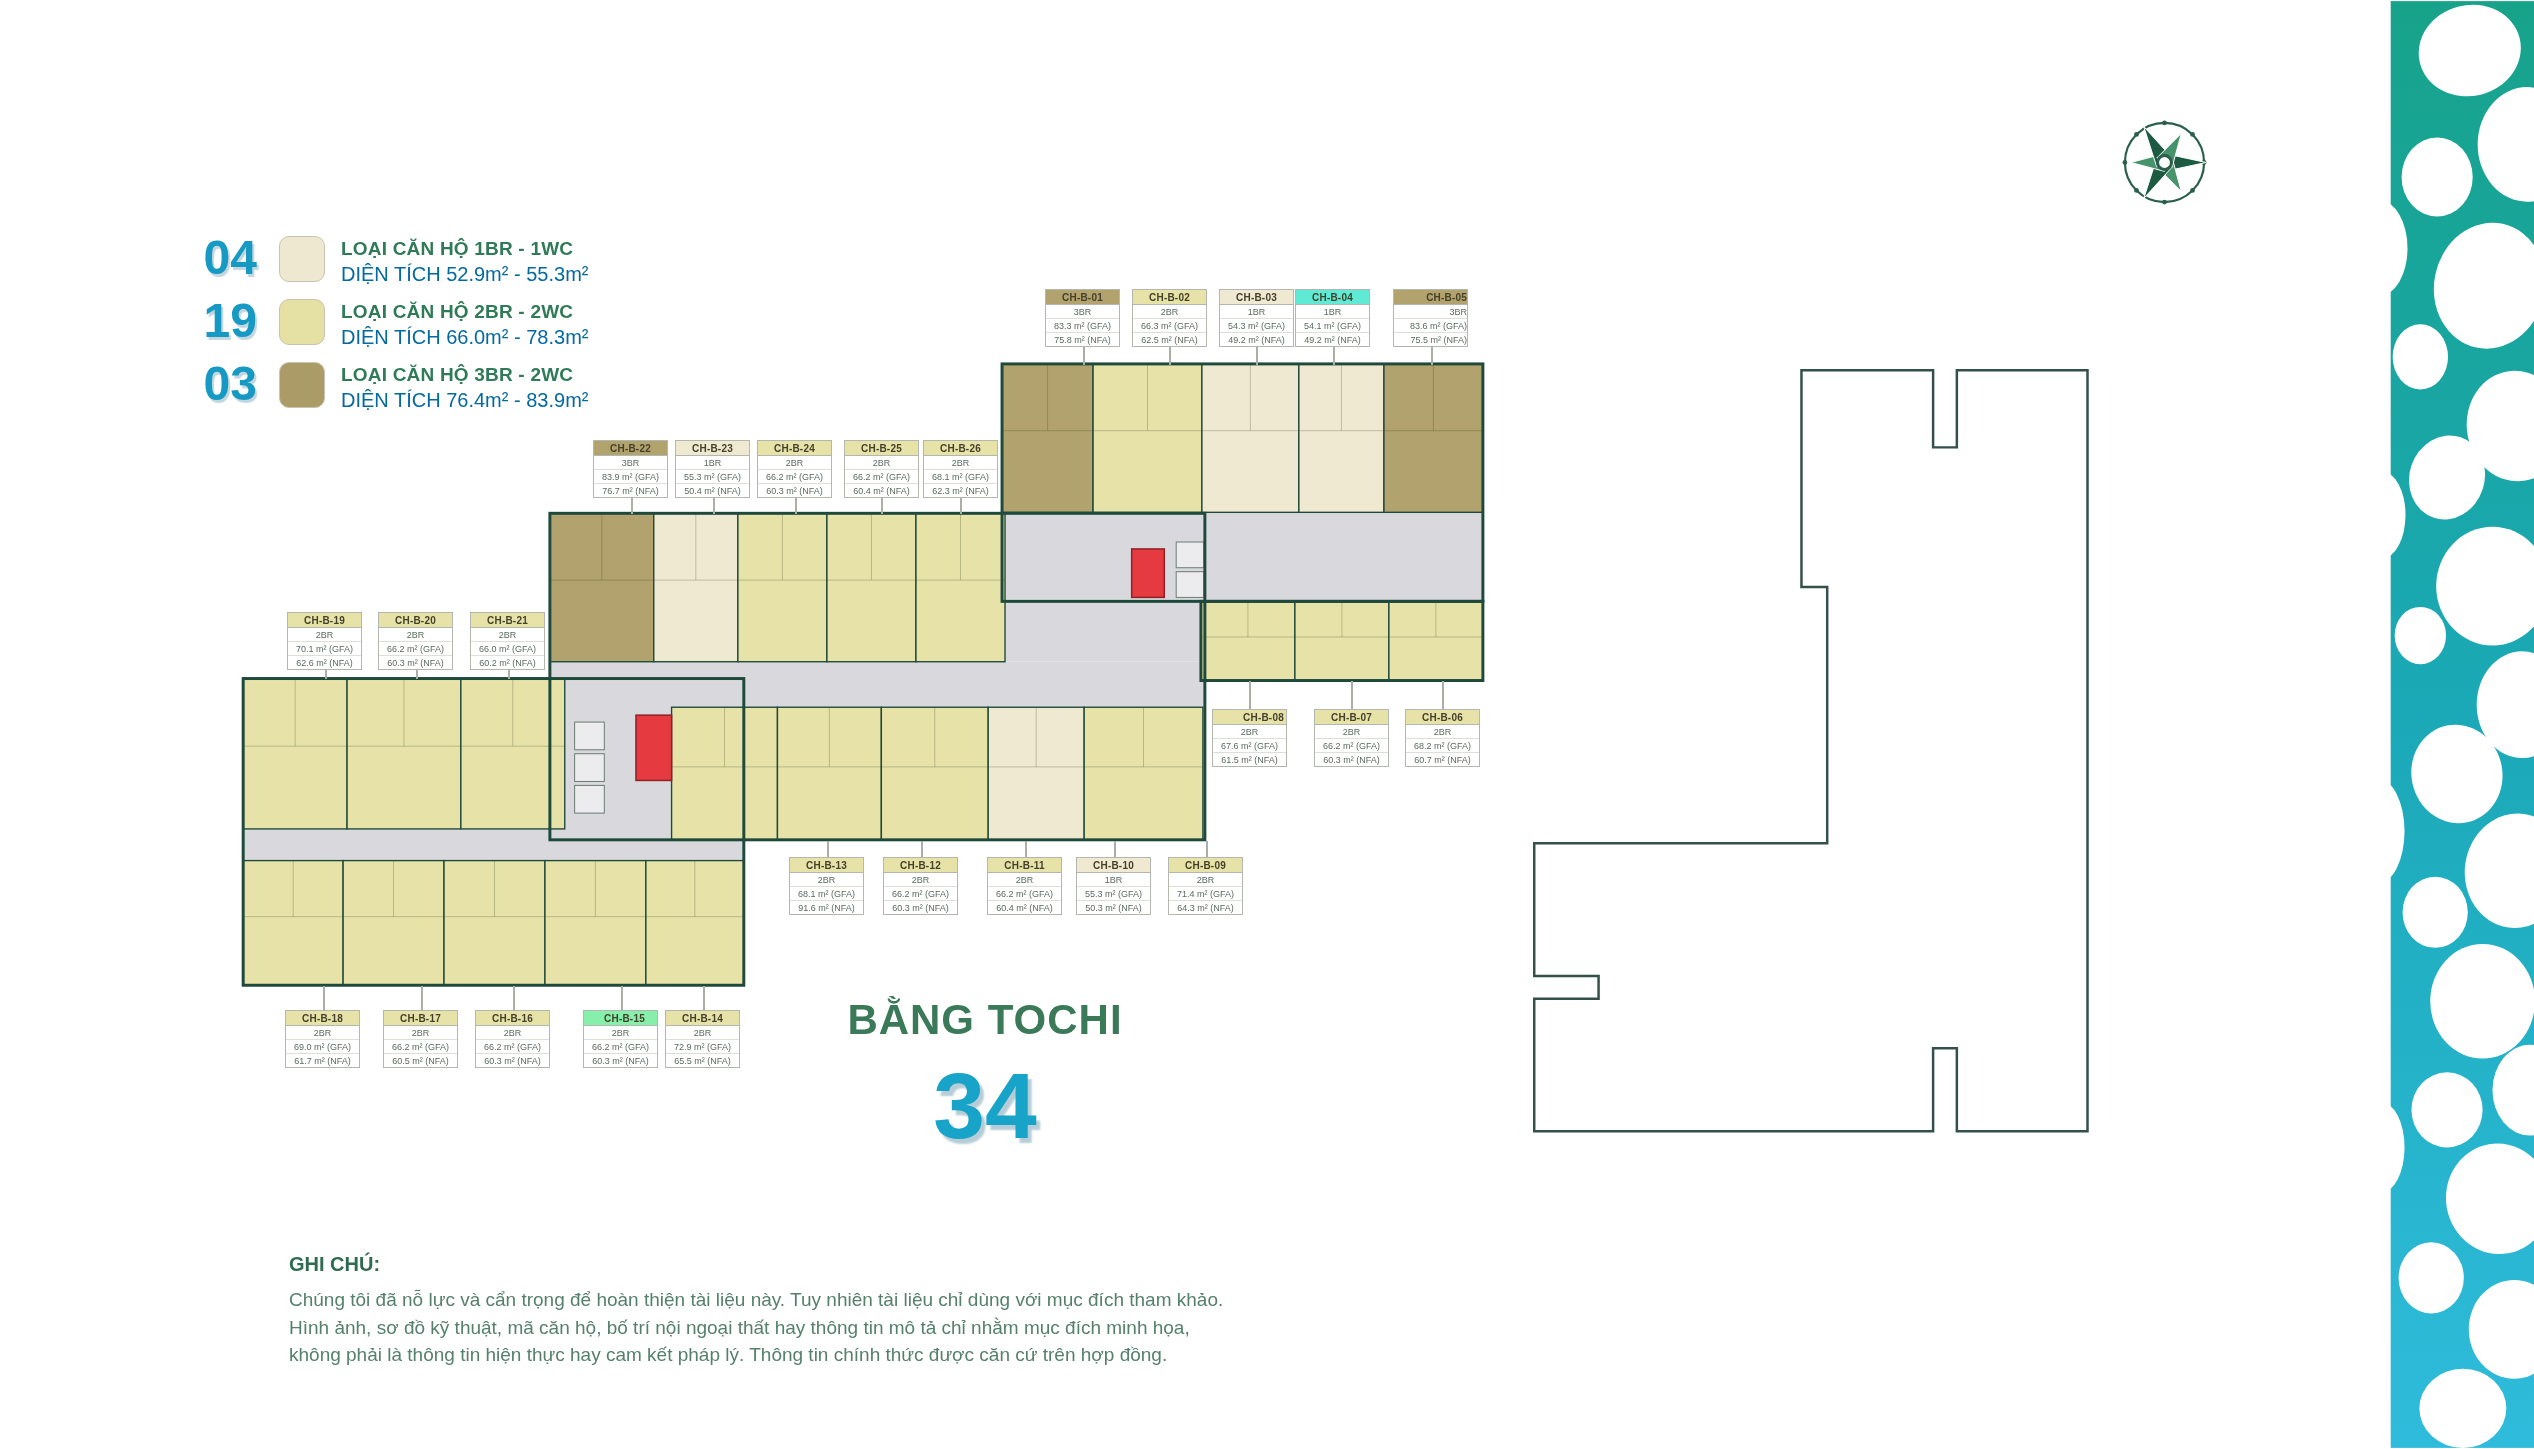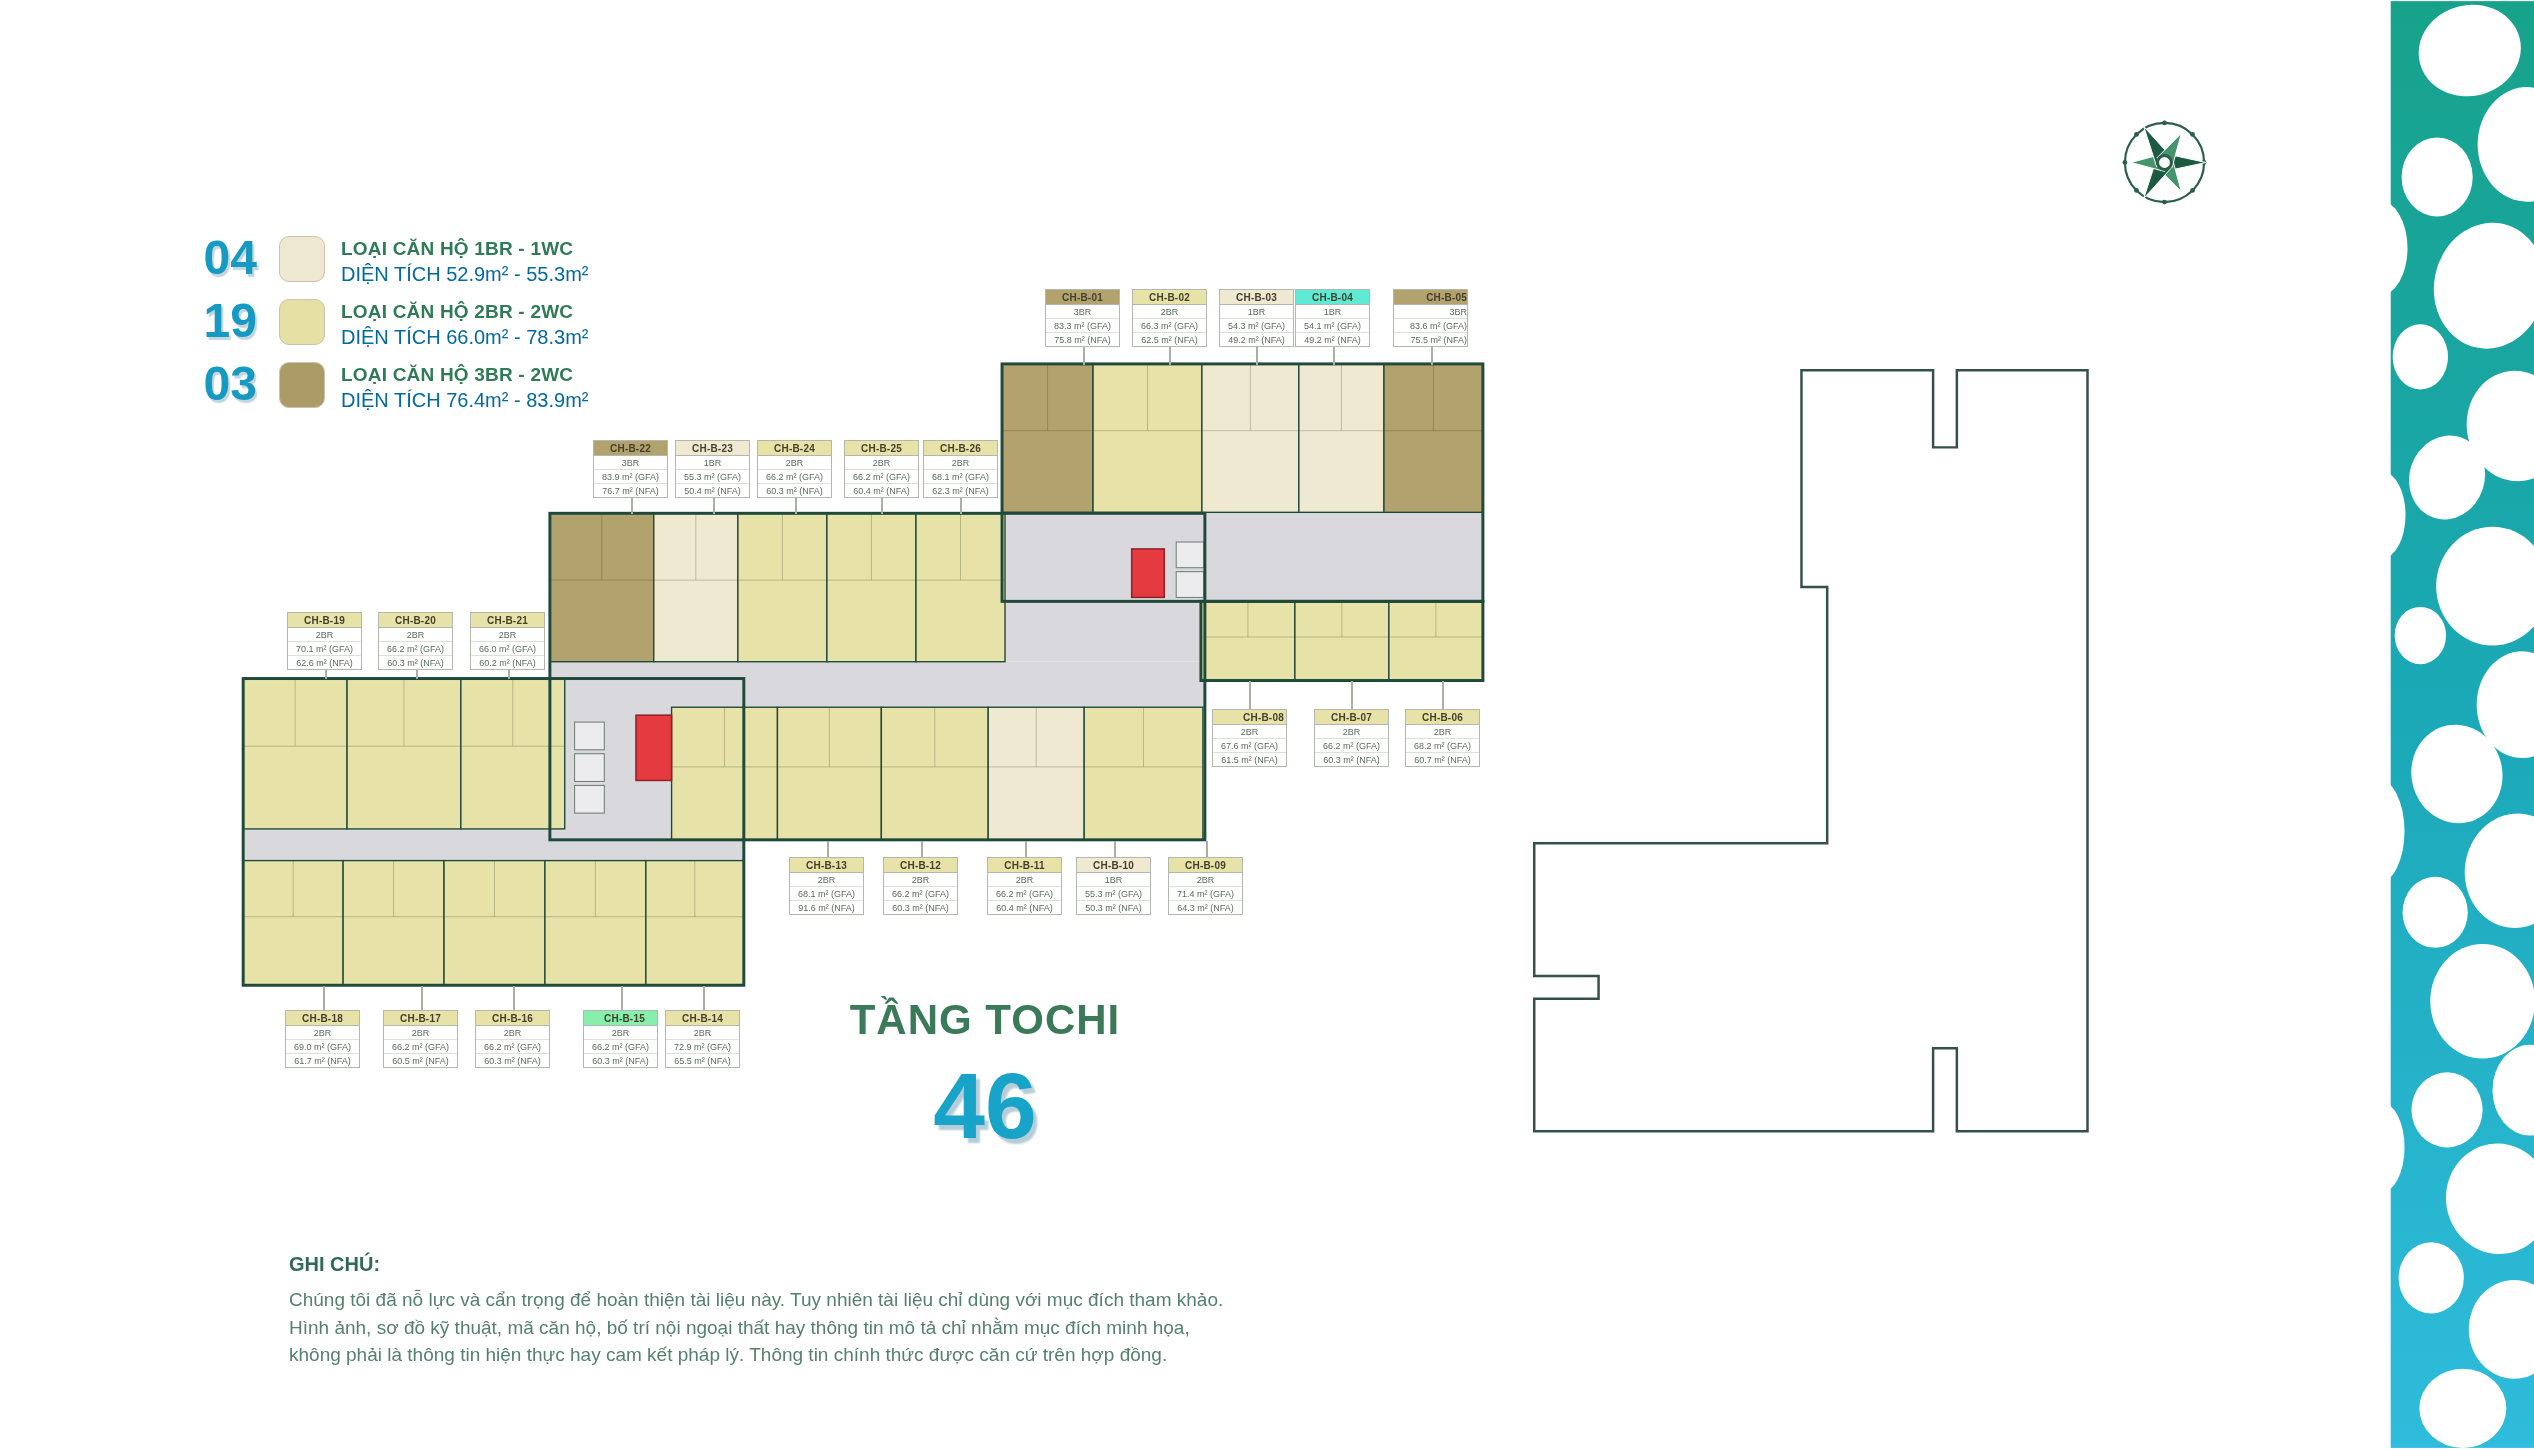--- a/index.html
+++ b/index.html
@@ -202,22 +202,22 @@
         <rect x="315" y="159" width="662" height="330" fill="none" stroke="#1f4a3b" stroke-width="3"></rect>
         <rect x="5" y="326" width="506" height="310" fill="none" stroke="#1f4a3b" stroke-width="3"></rect>
       </svg>
   </div>
 
   <svg id="keyplan" width="2534" height="1449" viewBox="0 0 2560 1464">
     <path d="M1820,374 H1953 V452 H1977 V374 H2109 V1143 H1977 V1059 H1953 V1143 H1550 V1009 H1615 V986 H1550 V852 H1846 V593 H1820 Z" fill="none" stroke="#33504a" stroke-width="2.5"></path>
   </svg>
 
   <div class="tower">
-    <div class="tower-name">TẦNG TOCHI</div>
-    <div class="tower-number">46</div>
+    <div class="tower-name">BẰNG TOCHI</div>
+    <div class="tower-number">34</div>
   </div>
 
   <div class="note">
     <div class="note-heading">GHI CHÚ:</div>
     <div class="note-body">Chúng tôi đã nỗ lực và cẩn trọng để hoàn thiện tài liệu này. Tuy nhiên tài liệu chỉ dùng với mục đích tham khảo. Hình ảnh, sơ đồ kỹ thuật, mã căn hộ, bố trí nội ngoại thất hay thông tin mô tả chỉ nhằm mục đích minh họa, không phải là thông tin hiện thực hay cam kết pháp lý. Thông tin chính thức được căn cứ trên hợp đồng.</div>
   </div>
 
   <svg id="pebbles" width="168" height="1449" viewBox="0 0 170 1464">
     <defs>
       <linearGradient id="pg" x1="0" y1="0" x2="0" y2="1">

